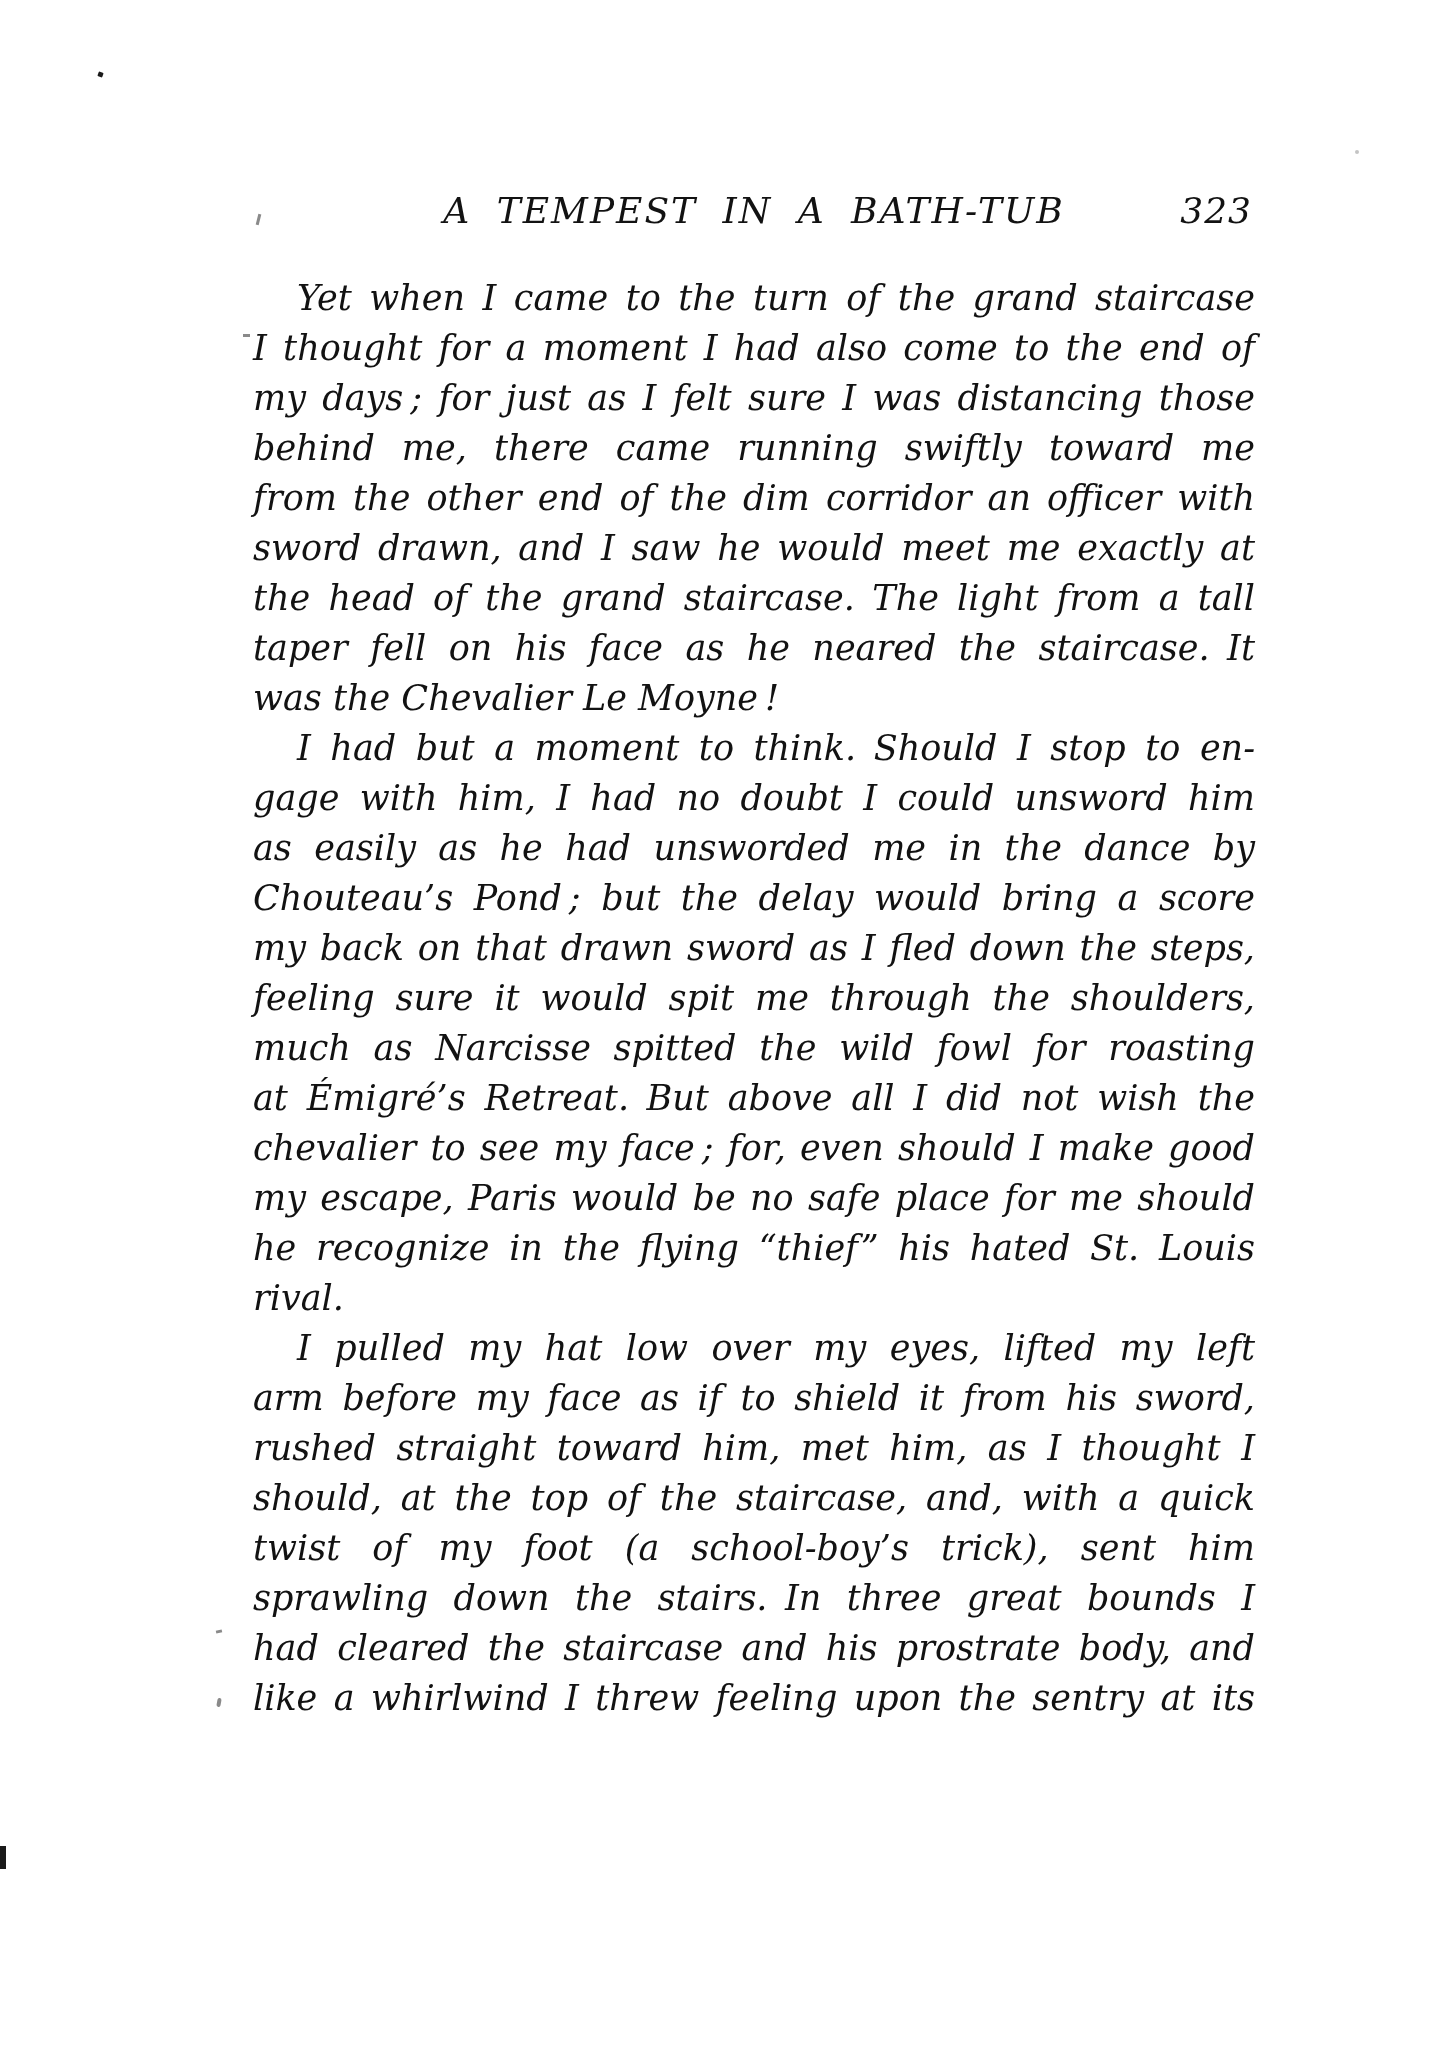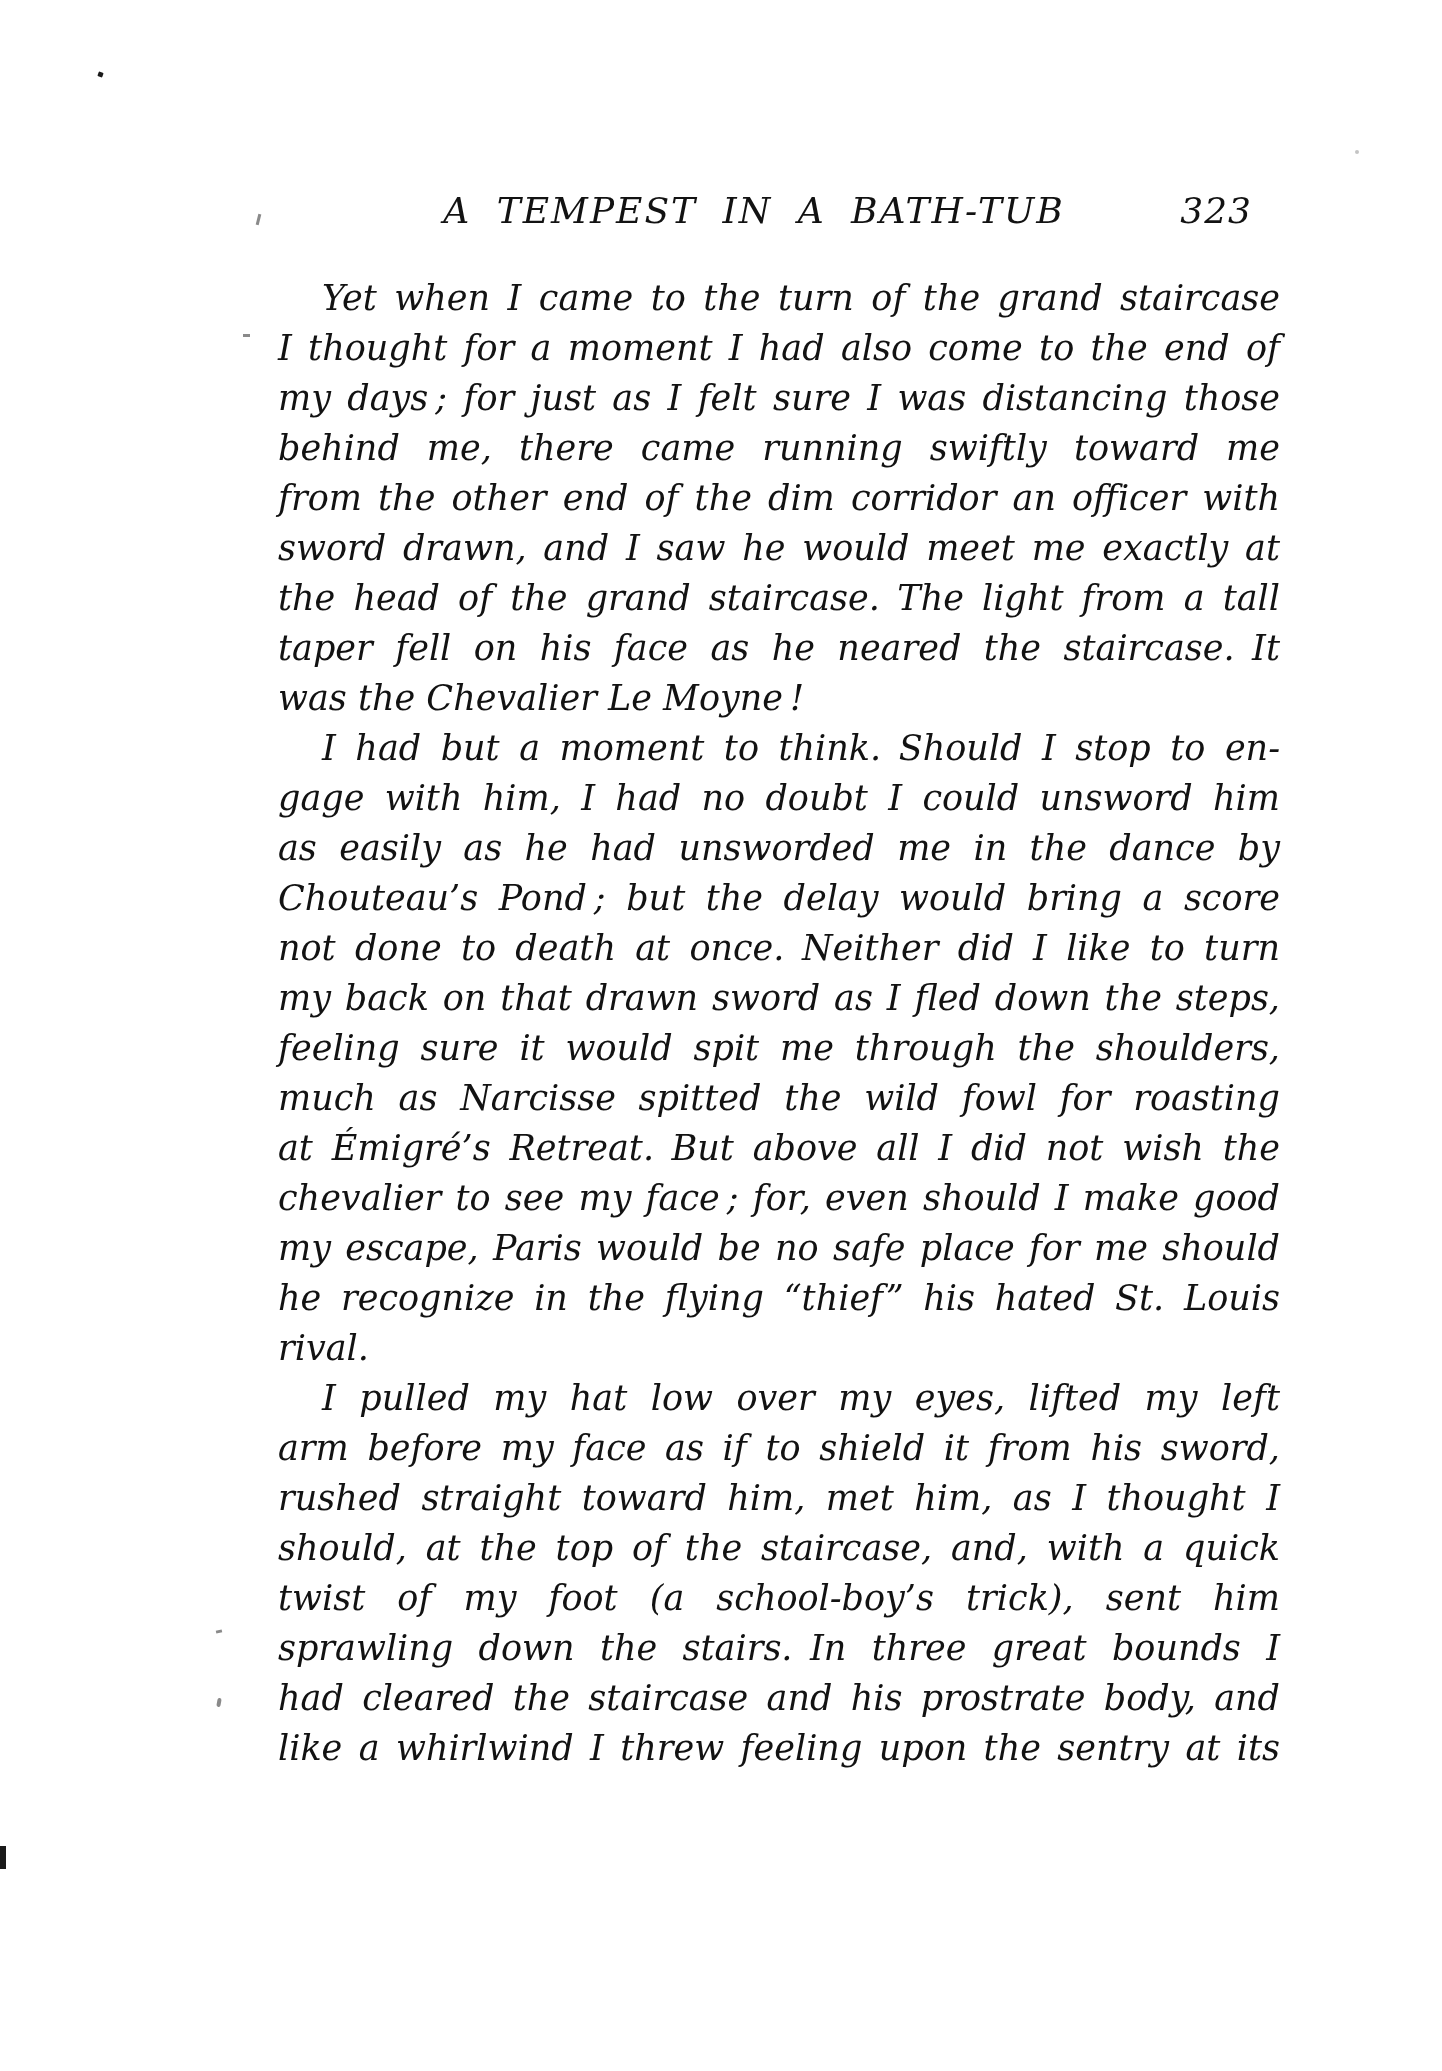--- a/index.html
+++ b/index.html
@@ -25,21 +25,20 @@
     position:absolute;
     top:190px;right:190px;
     font-size:36px;
     letter-spacing:1px;
   }
   .body-text{
     position:absolute;
     top:273px;left:253px;width:1002px;
     font-size:35px;
     line-height:50px;
-    margin-left:25px;
   }
   .line{
     text-align:justify;
     text-align-last:justify;
     height:50px;
     overflow:visible;
   }
   .line.para-end{
     text-align-last:left;
   }
@@ -70,21 +69,20 @@
       <div class="line">the head of the grand staircase. The light from a tall</div>
       <div class="line">taper fell on his face as he neared the staircase. It</div>
       <div class="line para-end">was the Chevalier Le Moyne !</div>
     </div>
 
     <div>
       <div class="line indent">I had but a moment to think. Should I stop to en-</div>
       <div class="line">gage with him, I had no doubt I could unsword him</div>
       <div class="line">as easily as he had unsworded me in the dance by</div>
       <div class="line">Chouteau’s Pond ; but the delay would bring a score</div>
-      <div class="line">not done to death at once. Neither did I like to turn</div>
       <div class="line">my back on that drawn sword as I fled down the steps,</div>
       <div class="line">feeling sure it would spit me through the shoulders,</div>
       <div class="line">much as Narcisse spitted the wild fowl for roasting</div>
       <div class="line">at Émigré’s Retreat. But above all I did not wish the</div>
       <div class="line">chevalier to see my face ; for, even should I make good</div>
       <div class="line">my escape, Paris would be no safe place for me should</div>
       <div class="line">he recognize in the flying “thief” his hated St. Louis</div>
       <div class="line para-end">rival.</div>
     </div>
 

